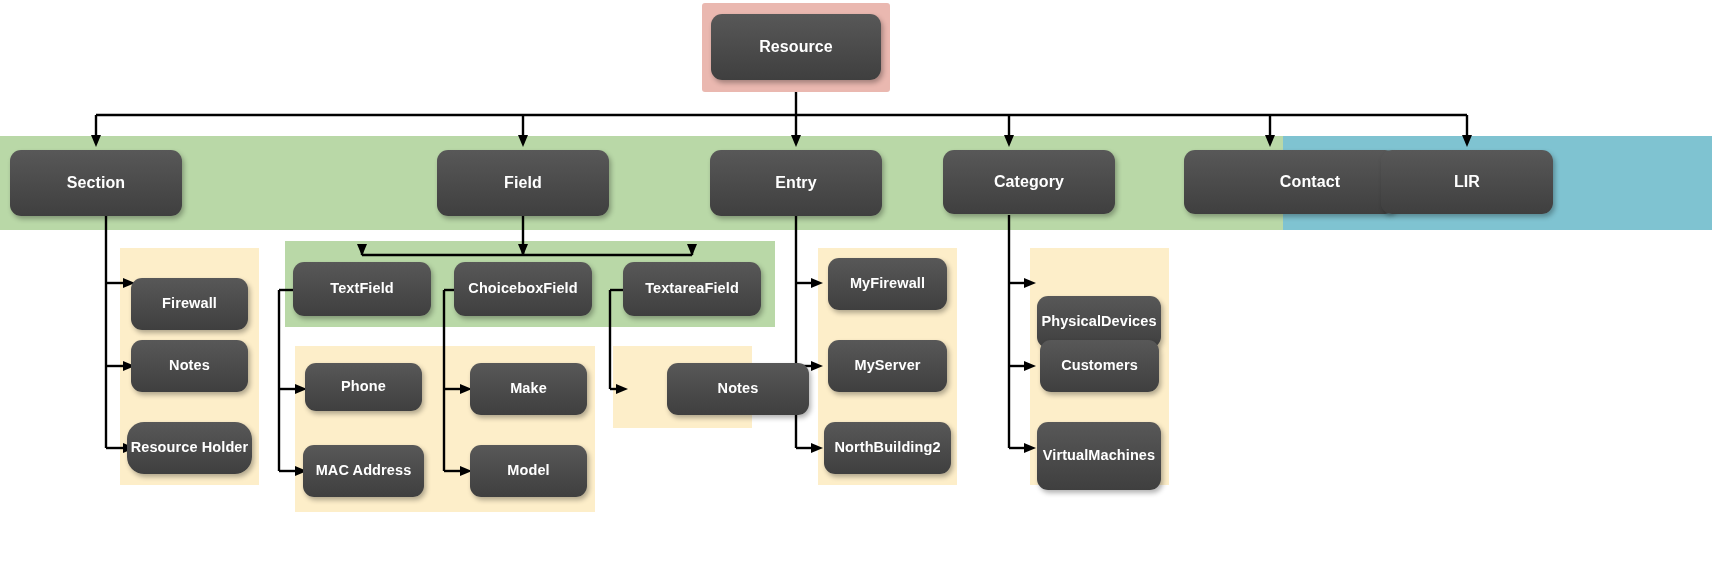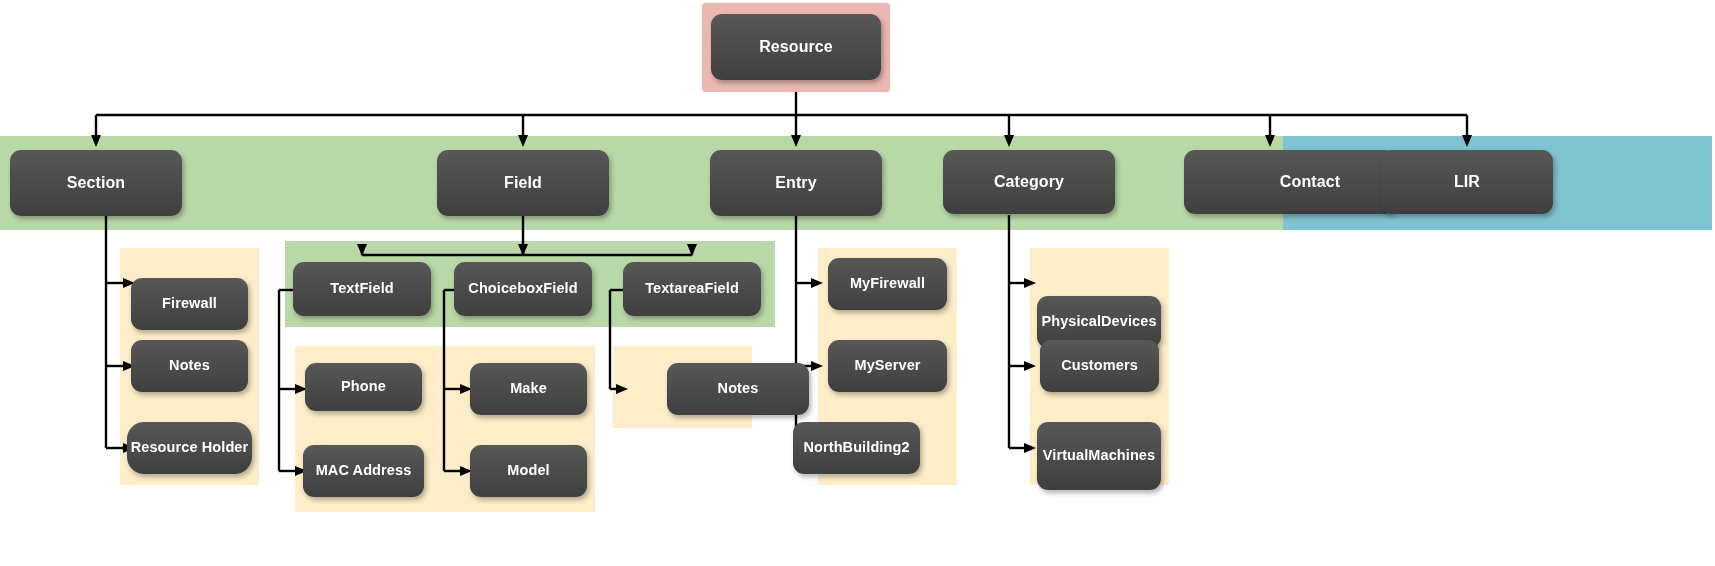--- a/index.html
+++ b/index.html
@@ -140,19 +140,19 @@
   <div class="node md" style="left:305px;top:363px;width:117px;height:48px;">Phone</div>
   <div class="node md" style="left:303px;top:445px;width:121px;height:52px;">MAC Address</div>
 
   <div class="node md" style="left:470px;top:363px;width:117px;height:52px;">Make</div>
   <div class="node md" style="left:470px;top:445px;width:117px;height:52px;">Model</div>
 
   <div class="node md" style="left:650px;top:363px;width:142px;height:52px;margin-left:17px;">Notes</div>
 
   <div class="node md" style="left:828px;top:258px;width:119px;height:52px;">MyFirewall</div>
   <div class="node md" style="left:828px;top:340px;width:119px;height:52px;">MyServer</div>
-  <div class="node md" style="left:793px;top:422px;width:127px;height:52px;">NorthBuilding2</div>
+  <div class="node md" style="left:824px;top:422px;width:127px;height:52px;">NorthBuilding2</div>
 
   <div class="node md" style="left:1037px;top:286px;width:124px;height:52px;margin-top:10px;">PhysicalDevices</div>
   <div class="node md" style="left:1040px;top:340px;width:119px;height:52px;">Customers</div>
   <div class="node md" style="left:1037px;top:422px;width:124px;height:68px;">VirtualMachines</div>
 
 </div>
 
 </body></html>

